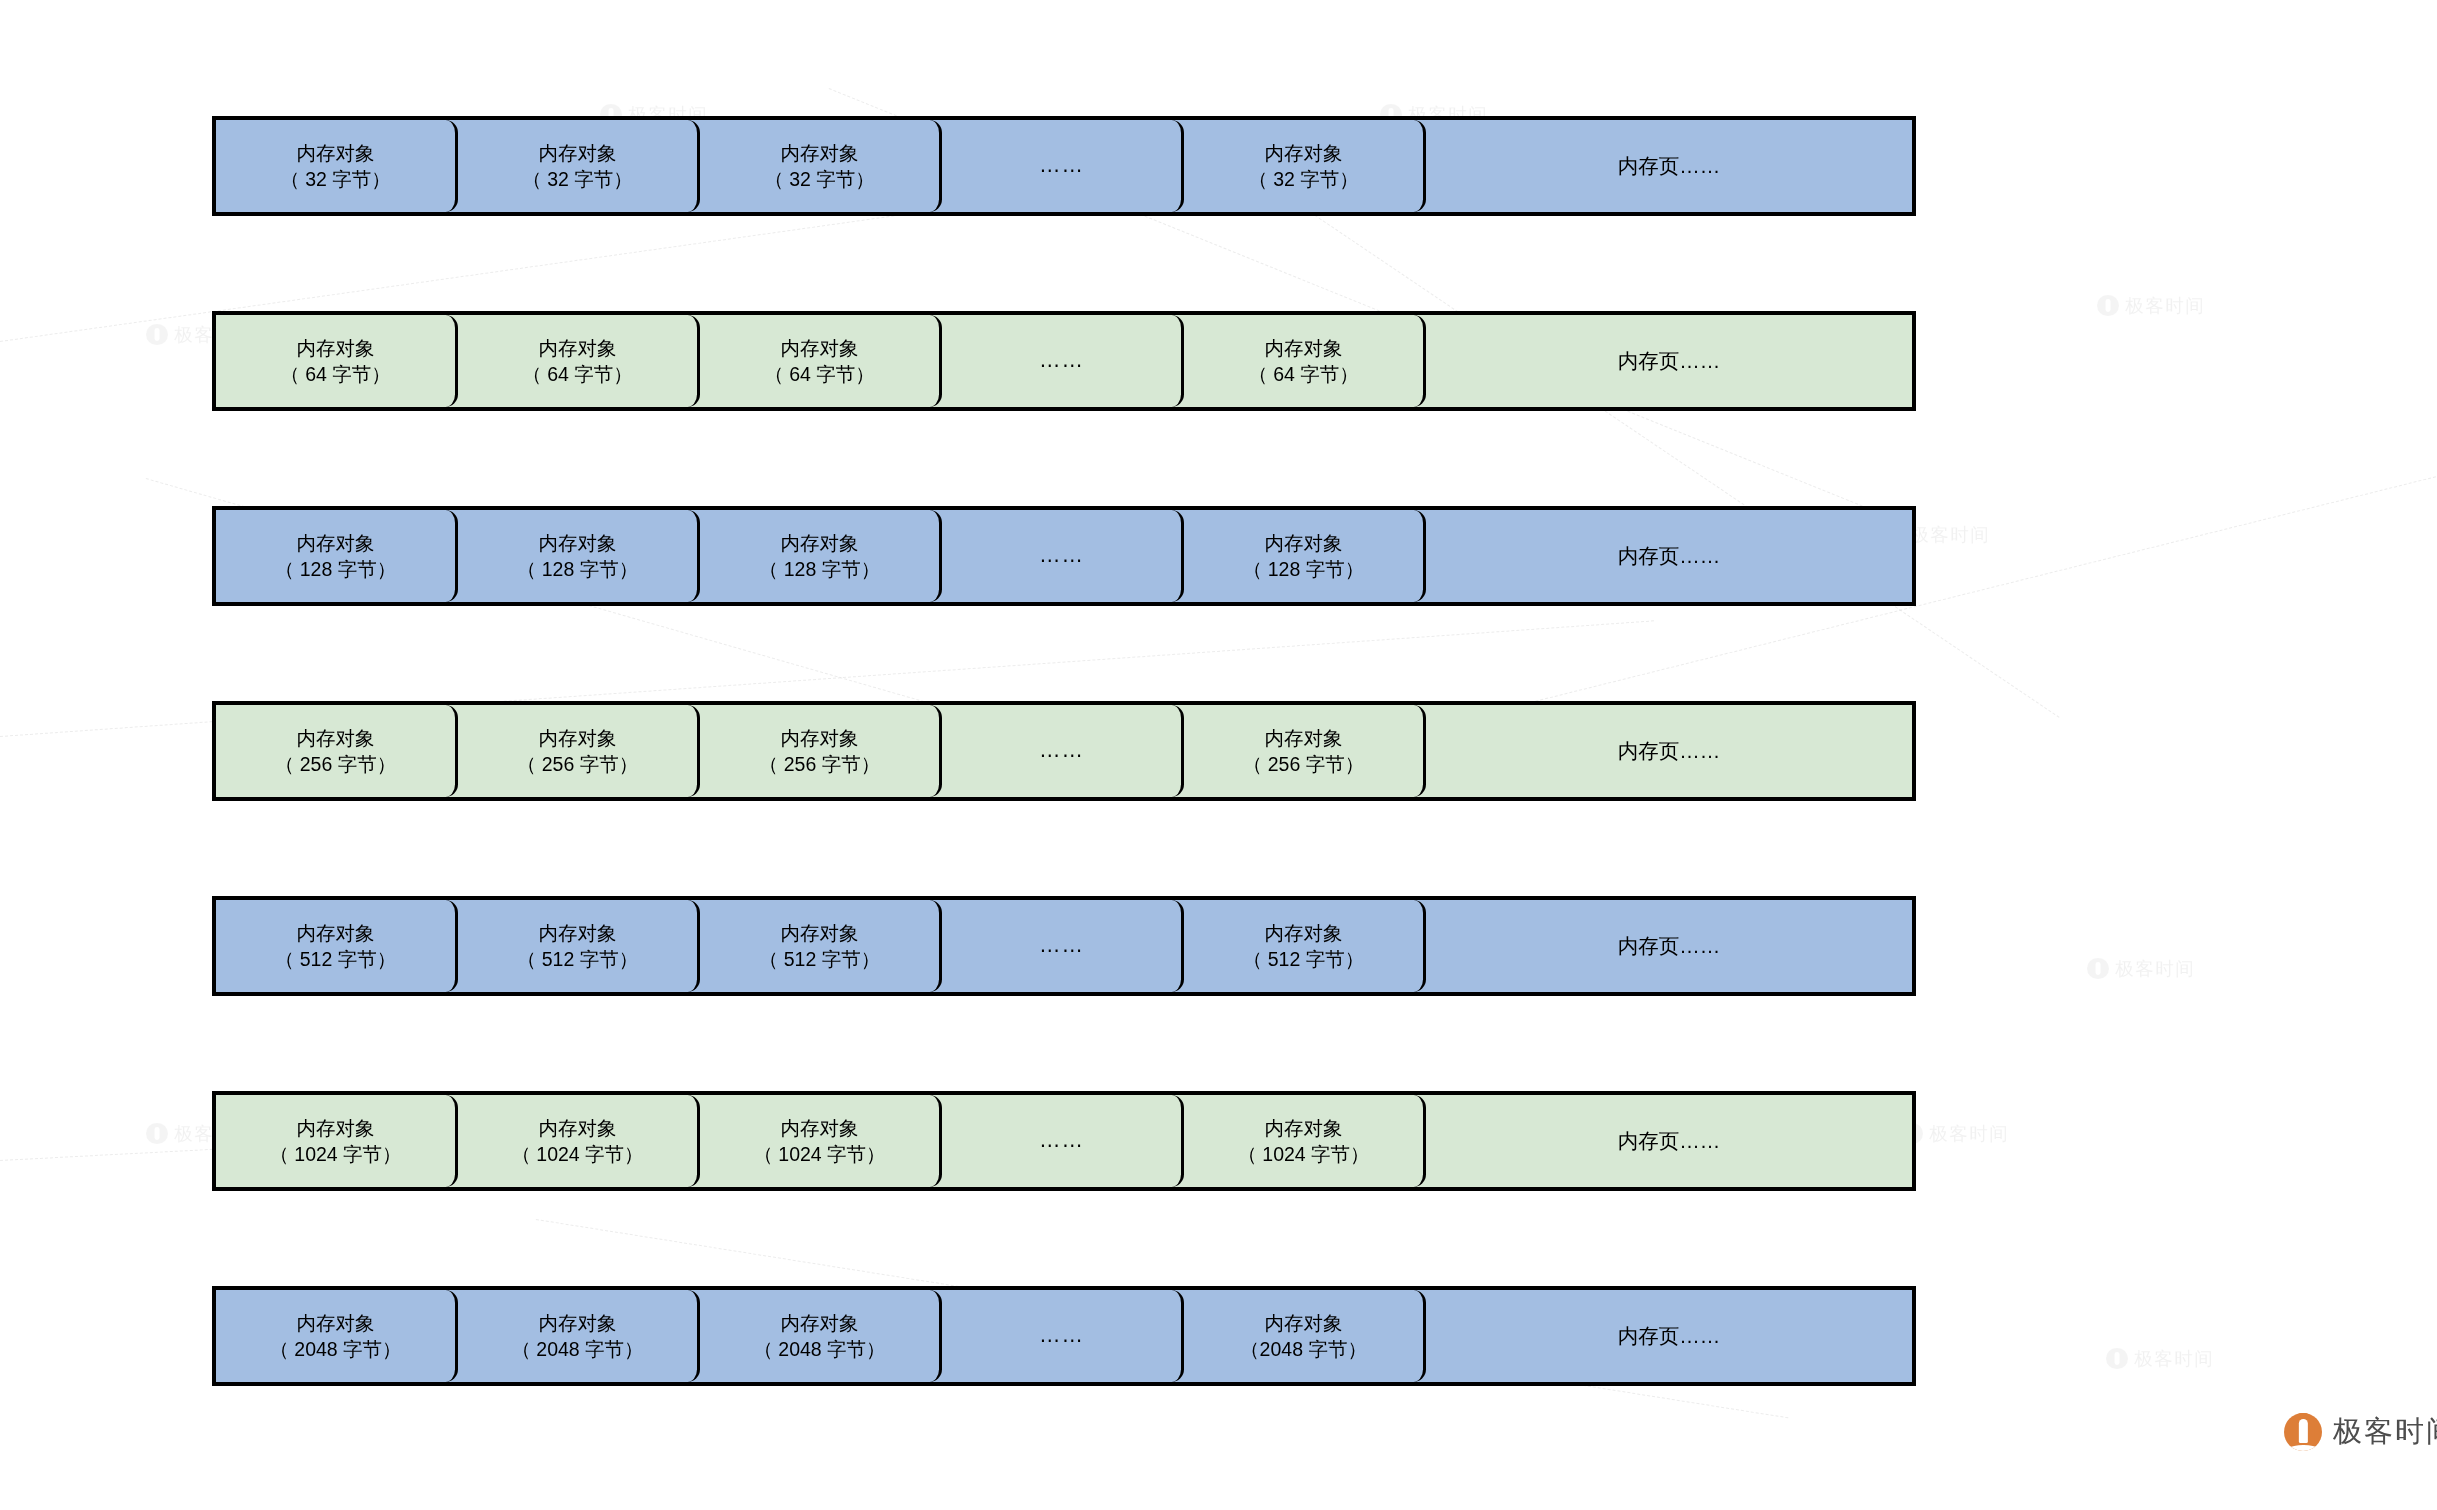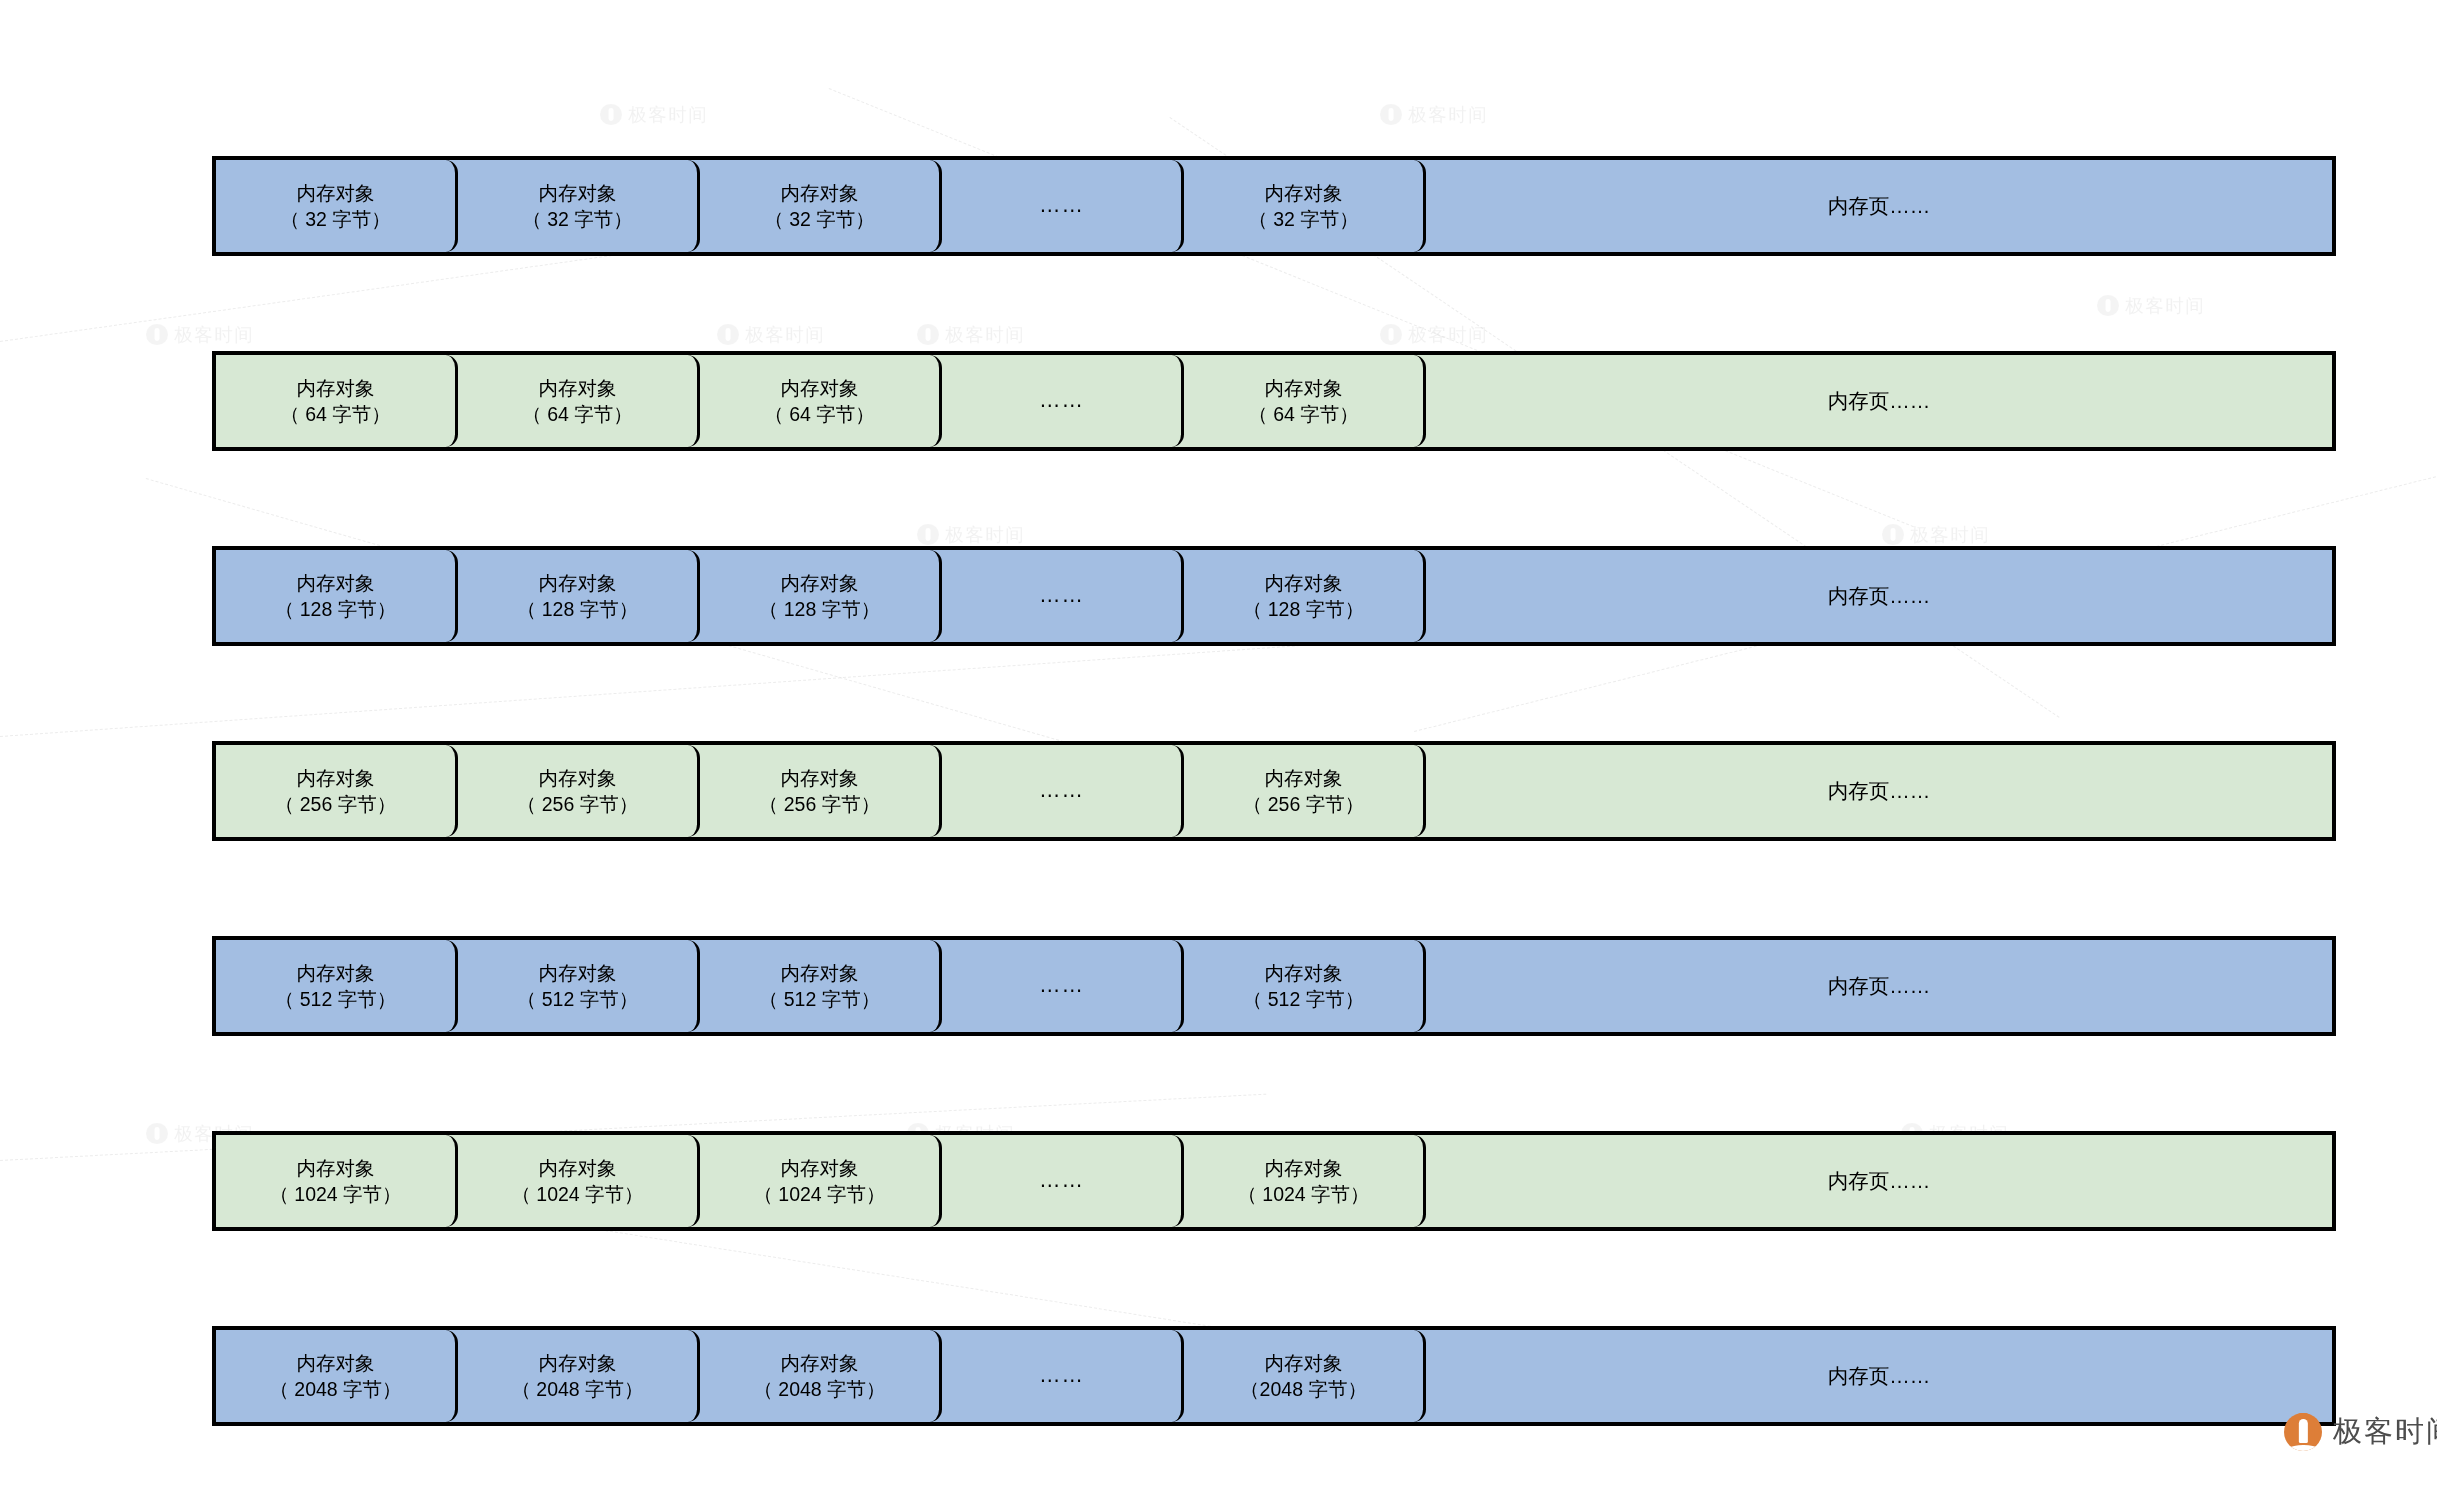--- a/index.html
+++ b/index.html
@@ -67,27 +67,26 @@
   #diagram {
     position: absolute;
     left: 0; top: 0;
     width: 2516px;
     height: 1511px;
     z-index: 2;
   }
   .row {
     position: absolute;
     left: 212px;
-    width: 2124px;
+    width: 1704px;
     height: 100px;
     border: 4.4px solid #000000;
     box-sizing: border-box;
     display: flex;
     align-items: stretch;
-    margin-top: 40px;
   }
   .cell {
     position: relative;
     display: flex;
     align-items: center;
     justify-content: center;
     text-align: center;
     box-sizing: border-box;
     border-right: 3.4px solid #000000;
     border-radius: 12.7px;

